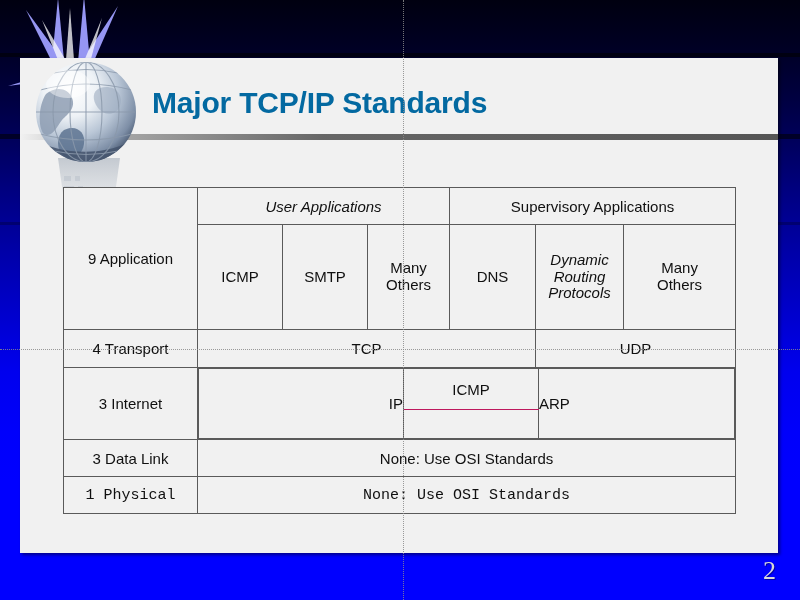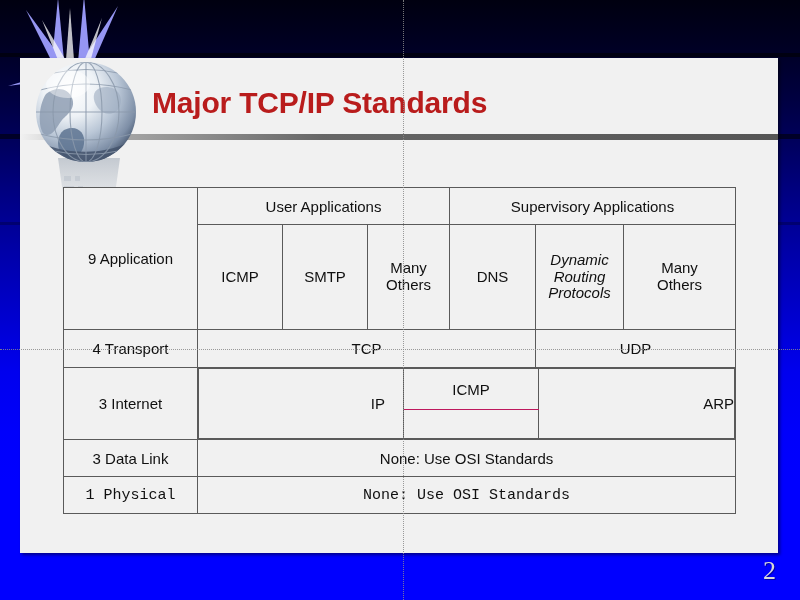--- a/index.html
+++ b/index.html
@@ -62,21 +62,21 @@
     background: #f1f1f1;
     box-shadow: 2px 2px 3px rgba(0,0,0,0.45);
   }
 
   #title {
     position: absolute;
     left: 132px;
     top: 28px;
     font-size: 30px;
     font-weight: bold;
-    color: #b91c1c;
+    color: #0369a1;
     letter-spacing: -0.2px;
     white-space: nowrap;
   }
 
   #title-rule {
     position: absolute;
     left: 0px;
     top: 76px;
     width: 758px;
     height: 6px;
@@ -268,21 +268,21 @@
         <col style="width:85px">
         <col style="width:82px">
         <col style="width:86px">
         <col style="width:88px">
         <col style="width:112px">
       </colgroup>
       <tbody>
 
         <tr>
           <td rowspan="2" class="layer">9 Application</td>
-          <td colspan="3" style="height:36px;">User Applications</td>
+          <td colspan="3" style="height:36px;font-style:italic;">User Applications</td>
           <td colspan="3" style="height:36px;">Supervisory Applications</td>
         </tr>
 
         <tr style="height:105px;">
           <td>
             <div class="cellpad">ICMP</div>
           </td>
           <td>
             <div class="cellpad">SMTP</div>
           </td>
@@ -314,23 +314,23 @@
           <td class="layer">3 Internet</td>
           <td class="blue" colspan="6" style="padding:0;">
             <table class="sub-table">
               <colgroup>
                 <col style="width:205px">
                 <col style="width:135px">
                 <col style="width:196px">
               </colgroup>
               <tbody>
                 <tr>
-                  <td rowspan="2" style="vertical-align:middle;text-align:right;padding-right:18px;border-right:1px solid #5a5a5a;border-radius:11px;">IP</td>
+                  <td rowspan="2" style="vertical-align:middle;text-align:right;padding-right:0;border-right:1px solid #5a5a5a;border-radius:11px;">IP</td>
                   <td style="height:40px;text-align:center;border-bottom:1px solid #be185d;border-right:1px solid #5a5a5a;">ICMP</td>
-                  <td rowspan="2" style="text-align:right;vertical-align:middle;border-left:1px solid #5a5a5a;">ARP</td>
+                  <td rowspan="2" style="text-align:left;vertical-align:middle;border-left:1px solid #5a5a5a;">ARP</td>
                 </tr>
                 <tr>
                   <td style="height:28px;"></td>
                 </tr>
               </tbody>
             </table>
           </td>
         </tr>
 
         <tr style="height:37px;">

